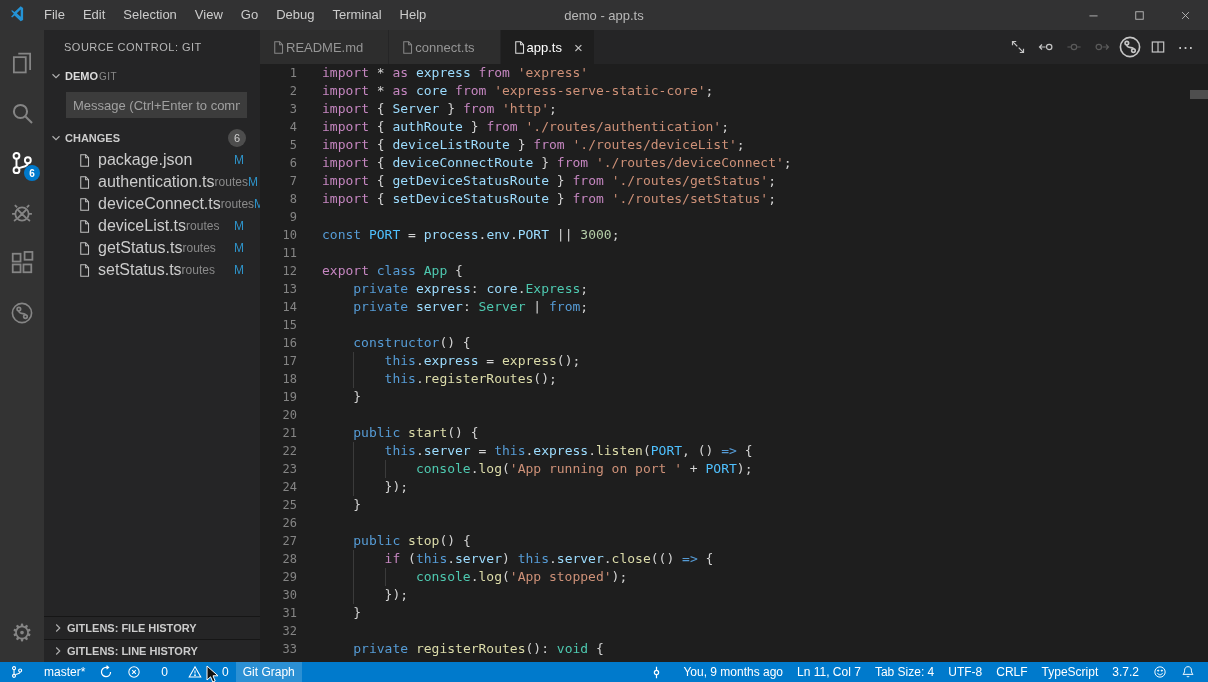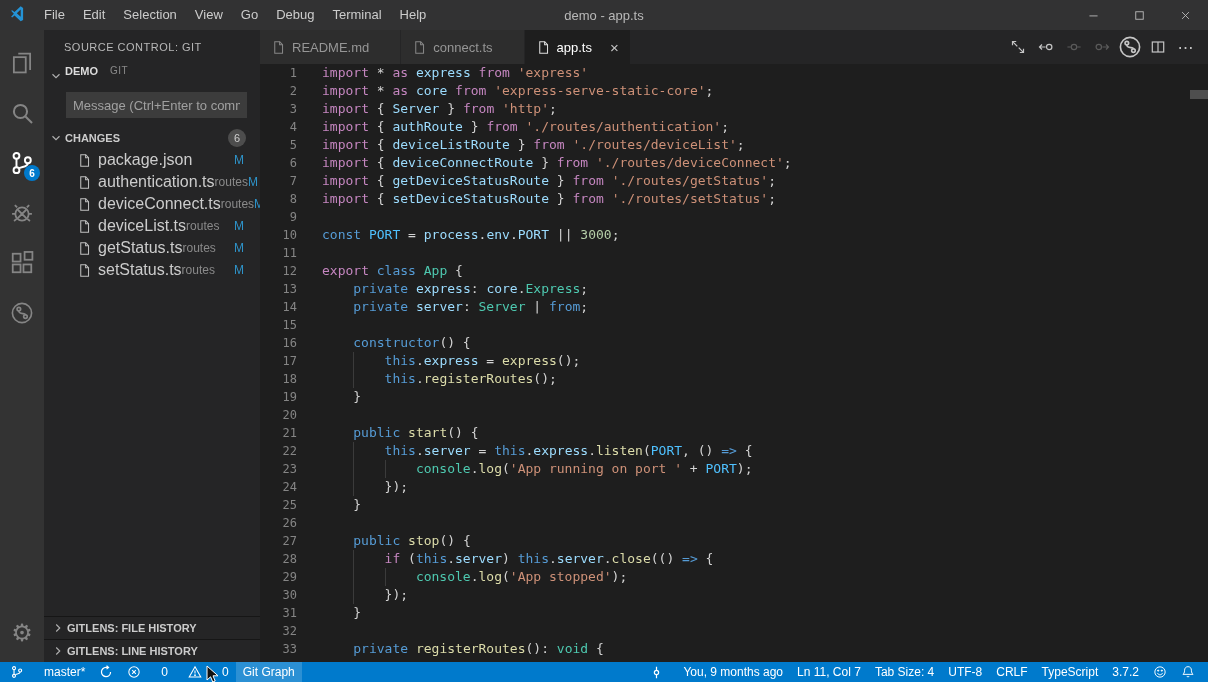--- a/index.html
+++ b/index.html
@@ -28,23 +28,23 @@
            color:#858585;position:relative}
   .ab-item.active{color:#ffffff}
   .ab-badge{position:absolute;right:4px;bottom:7px;background:var(--accent,#007acc);color:#fff;
             border-radius:50%;width:16px;height:16px;font-size:10px;font-weight:bold;
             display:flex;align-items:center;justify-content:center}
   .ab-bottom{margin-top:auto;margin-bottom:4px}
   .gear-glyph{font-size:24px;color:#858585;line-height:1}
 
   .sidebar{width:216px;background:#252526;display:flex;flex-direction:column;color:#cccccc;box-sizing:border-box}
   .sb-header{height:35px;line-height:35px;padding-left:20px;font-size:11px;color:#b8b8b8;letter-spacing:.5px;flex:none}
-  .repo-row{height:22px;display:flex;padding-left:5px;flex:none}
+  .repo-row{height:22px;display:flex;align-items:center;padding-left:5px;flex:none}
   .repo-name{font-weight:bold;font-size:11px;color:#dddddd;margin-left:2px}
-  .repo-type{color:#8a8a8a;font-size:10px;margin-left:12px;letter-spacing:.5px}
+  .repo-type{color:#8a8a8a;font-size:10px;margin-left:1px;letter-spacing:.5px}
   .chev{color:#b0b0b0;flex:none}
   .commit-input{margin:5px 13px 9px 22px;height:26px;background:#3c3c3c;border:0;outline:0;
                 color:#c0c0c0;font-size:13px;padding:0 7px;flex:none;font-family:"Liberation Sans",sans-serif}
   .commit-input::placeholder{color:#a0a0a0}
   .changes-row{height:22px;display:flex;align-items:center;padding:0 14px 0 5px;flex:none}
   .changes-label{font-weight:bold;font-size:11px;margin-left:2px}
   .count-badge{margin-left:auto;background:#4d4d4d;color:#cfcfcf;border-radius:50%;
                min-width:18px;height:18px;font-size:11px;display:flex;align-items:center;justify-content:center}
   .file-row{height:22px;display:flex;align-items:center;padding:0 16px 0 33px;flex:none}
   .file-row .ic{color:#c0c0c0}
@@ -53,21 +53,21 @@
   .file-status{margin-left:auto;font-size:12px;color:var(--modified,#2e93c9)}
   .gitlens-row{height:22px;display:flex;align-items:center;font-size:11px;font-weight:bold;
                padding-left:7px;border-top:1px solid rgba(0,0,0,.4);flex:none;color:#cccccc}
   .gitlens-row:first-of-type{margin-top:4px}
   .sb-spacer{flex:1}
 
   
   .editor-col{flex:1;display:flex;flex-direction:column;background:#1e1e1e;position:relative;min-width:0}
   .tabbar{height:34px;background:#252526;display:flex;align-items:stretch}
   .tab{display:flex;align-items:center;padding:0 11px;font-size:13px;color:#969696;
-       background:#2d2d2d;border-right:1px solid #252526;gap:6px}
+       background:#2d2d2d;border-right:1px solid #252526;}
   .tab.active{background:#1e1e1e;color:#ffffff}
   .tab .ic{color:inherit;opacity:.85}
   .tab-pad{width:14px}
   .close{margin-left:12px;font-size:15px;color:#c5c5c5;line-height:1}
   .editor-actions{margin-left:auto;display:flex;align-items:center;gap:4px;padding-right:10px;color:#c5c5c5}
   .ea{width:24px;height:24px;display:flex;align-items:center;justify-content:center}
   .ea.dim{color:#5a5a5a}
   .more-glyph{font-size:16px;letter-spacing:1px}
 
   .code-area{flex:1;overflow:hidden;position:relative;

